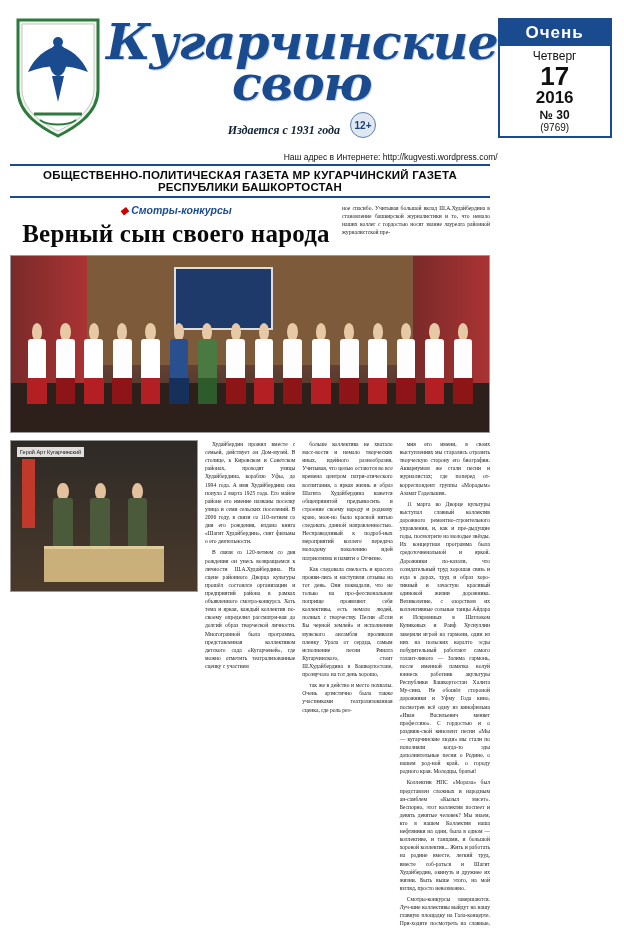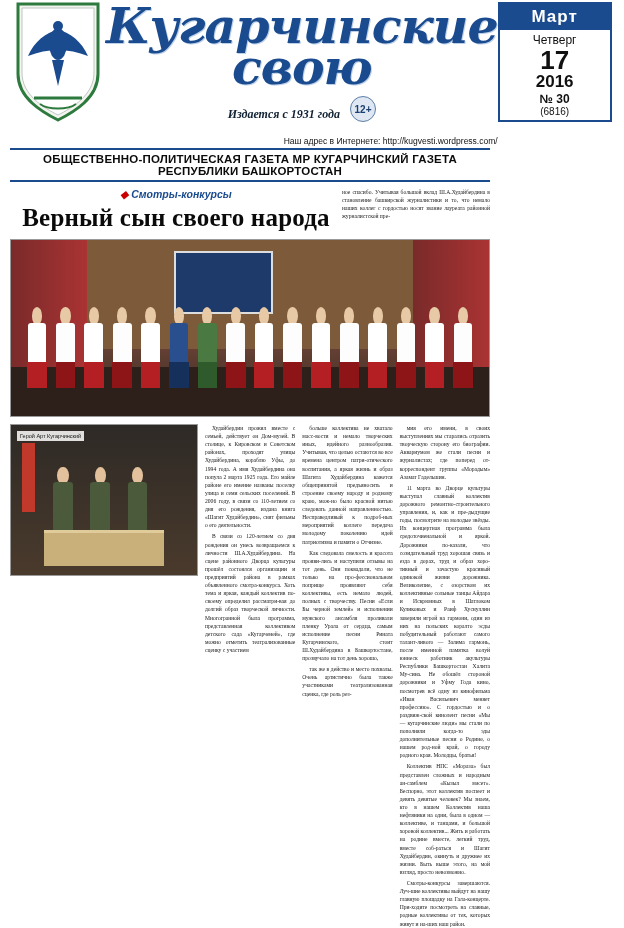--- a/index.html
+++ b/index.html
@@ -3,21 +3,21 @@
 <meta charset="utf-8">
 <style>
   html,body{margin:0;padding:0;}
   body{
     width:624px;height:928px;
     background:#ffffff;
     font-family:"Liberation Serif", serif;
     color:#111;
     overflow:hidden;
   }
-  .page{position:relative;width:500px;height:928px;box-sizing:border-box;padding:0 10px;}
+  .page{position:relative;width:500px;height:928px;box-sizing:border-box;padding:16px 10px;}
 
   
   .masthead{display:flex;align-items:flex-start;height:146px;position:relative;}
   .crest{width:96px;height:126px;flex:0 0 96px;display:flex;align-items:flex-start;justify-content:center;}
   .crest svg{display:block;}
   .title-block{flex:1;position:relative;height:140px;text-align:center;padding-top:4px;}
   .paper-title{
     font-family:"DejaVu Serif", serif;
     color:#1b4b8f;
     font-style:italic;
@@ -163,26 +163,26 @@
         <span class="l2">свою</span>
       </div>
       <div class="since-wrap">
         <span class="since">Издается с 1931 года</span>
         <span class="age-badge">12+</span>
       </div>
       <div class="site-line">Наш адрес в Интернете: http://kugvesti.wordpress.com/</div>
     </div>
 
     <div class="date-box">
-      <div class="m">Март</div>
+      <div class="m">Очень</div>
       <div class="dow">Четверг</div>
       <div class="dnum">17</div>
       <div class="yr">2016</div>
       <div class="num">№ 30</div>
-      <div class="num2">(6816)</div>
+      <div class="num2">(9769)</div>
     </div>
   </div>
 
   <div class="banner">ОБЩЕСТВЕННО-ПОЛИТИЧЕСКАЯ ГАЗЕТА МР КУГАРЧИНСКИЙ ГАЗЕТА РЕСПУБЛИКИ БАШКОРТОСТАН</div>
 
   <div class="headzone">
     <div class="left">
       <div class="rubric">
         <span class="dot">◆</span> <span>Смотры-конкурсы</span>
       </div>

